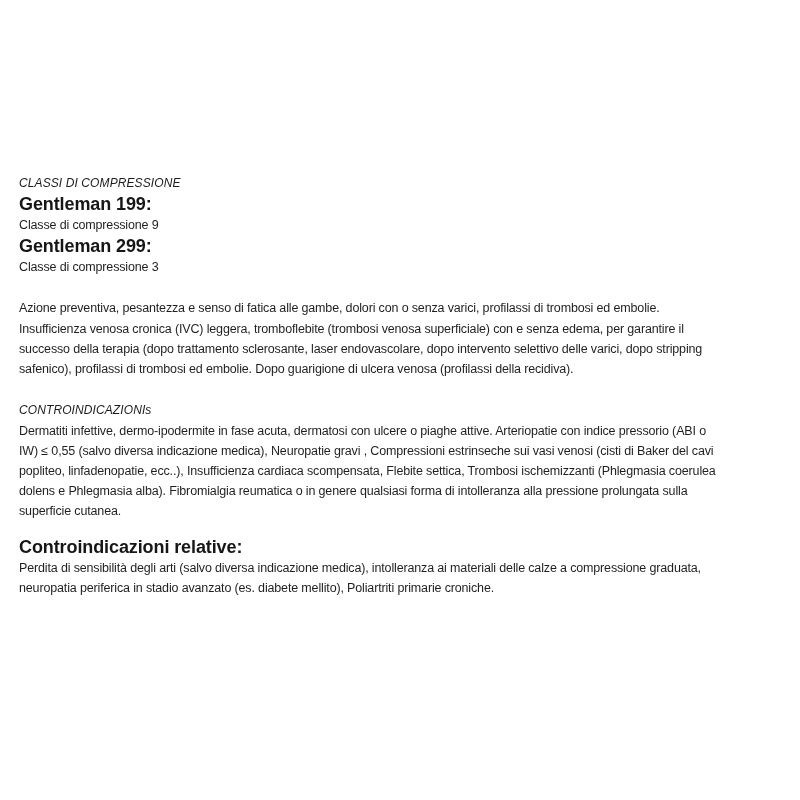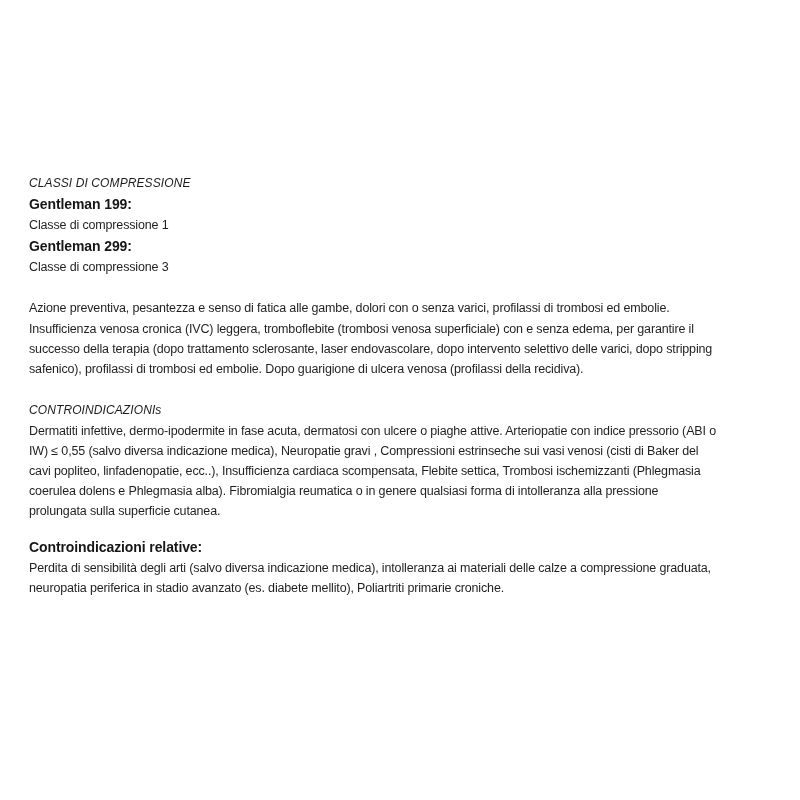--- a/index.html
+++ b/index.html
@@ -11,36 +11,36 @@
     height: 800px;
     background: #ffffff;
     font-family: "Liberation Sans", sans-serif;
     color: #1f1f1f;
     overflow: hidden;
   }
   .page {
     box-sizing: border-box;
     width: 732px;
     height: 800px;
-    padding: 173px 14px 0 29px;
+    padding: 173px 14px 0 19px;
   }
   .section {
     margin: 0 0 21px 0;
   }
   .heading {
     font-size: 12px;
     font-style: italic;
     font-weight: 400;
     line-height: 20px;
     letter-spacing: 0.1px;
     margin: 0 0 1px 0;
     color: #1c1c1c;
   }
   .label {
-    font-size: 14px;
+    font-size: 18px;
     font-weight: 700;
     line-height: 20px;
     letter-spacing: -0.1px;
     margin: 0 0 1px 0;
     color: #161616;
   }
   .text {
     font-size: 12.5px;
     font-weight: 400;
     line-height: 20px;
@@ -53,21 +53,21 @@
   }
 </style>
 </head>
 <body>
 
 <main class="page">
 
   <section class="section">
     <h2 class="heading">CLASSI DI COMPRESSIONE</h2>
     <p class="label">Gentleman 199:</p>
-    <p class="text">Classe di compressione 1</p>
+    <p class="text">Classe di compressione 9</p>
     <p class="label">Gentleman 299:</p>
     <p class="text">Classe di compressione 3</p>
   </section>
 
   <section class="section">
     <p class="text">Azione preventiva, pesantezza e senso di fatica alle gambe, dolori con o senza varici, profilassi di trombosi ed embolie.</p>
     <p class="text">Insufficienza venosa cronica (IVC) leggera, tromboflebite (trombosi venosa superficiale) con e senza edema, per garantire il successo della terapia (dopo trattamento sclerosante, laser endovascolare, dopo intervento selettivo delle varici, dopo stripping safenico), profilassi di trombosi ed embolie. Dopo guarigione di ulcera venosa (profilassi della recidiva).</p>
   </section>
 
   <section class="section">

